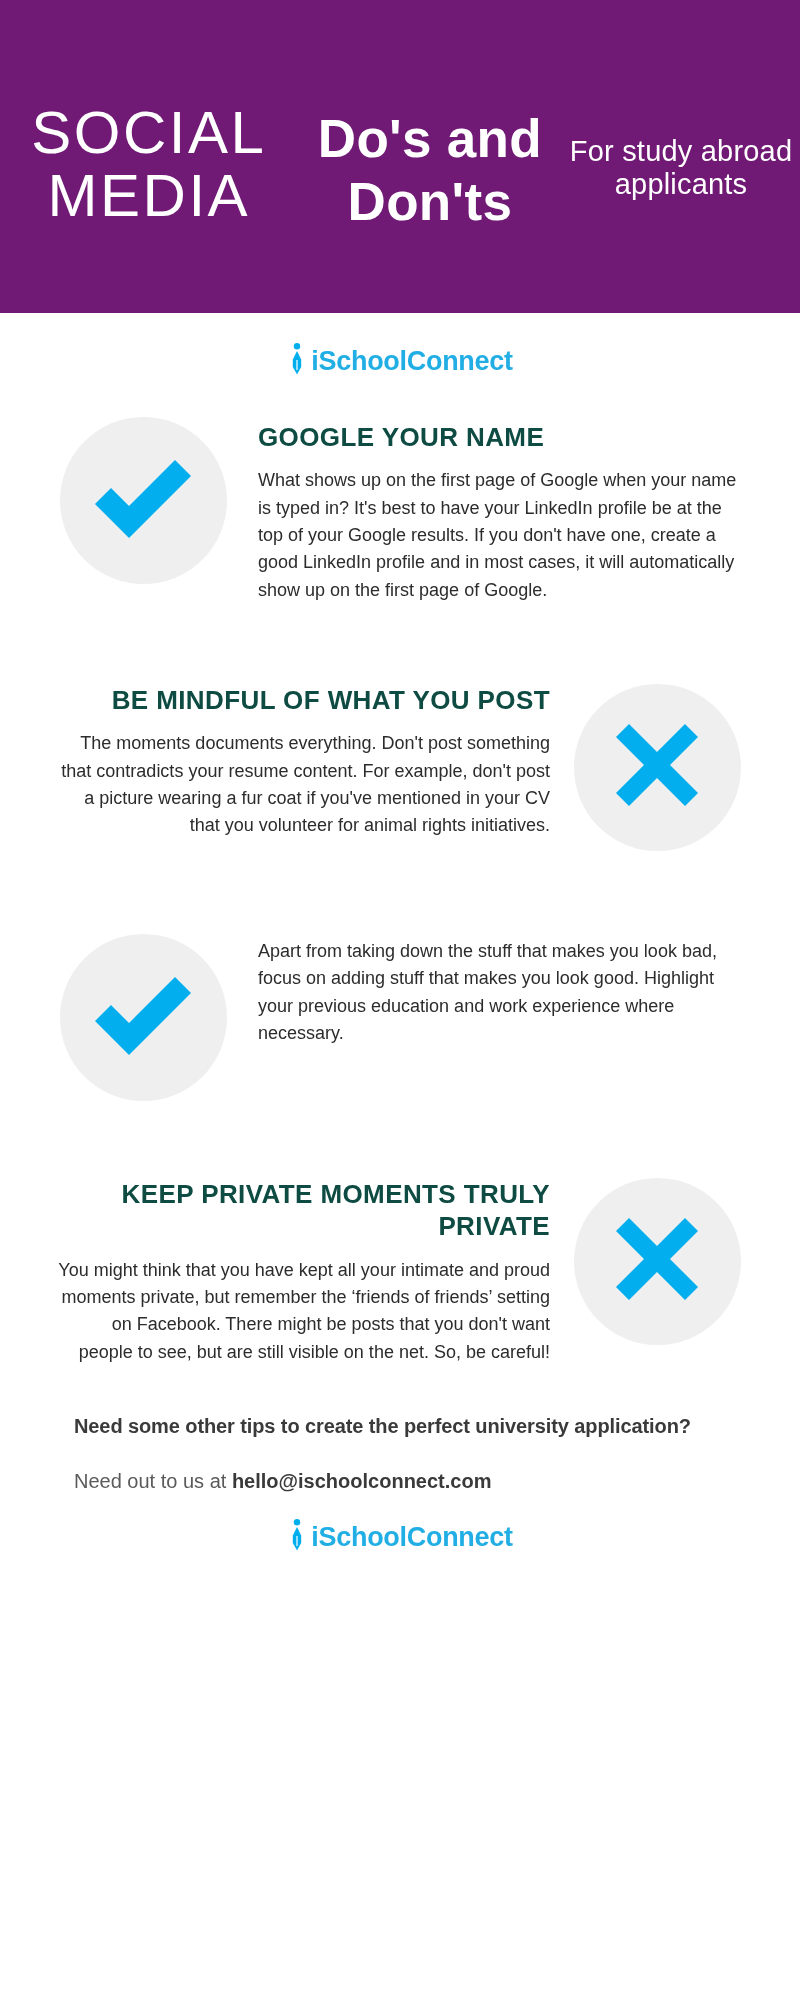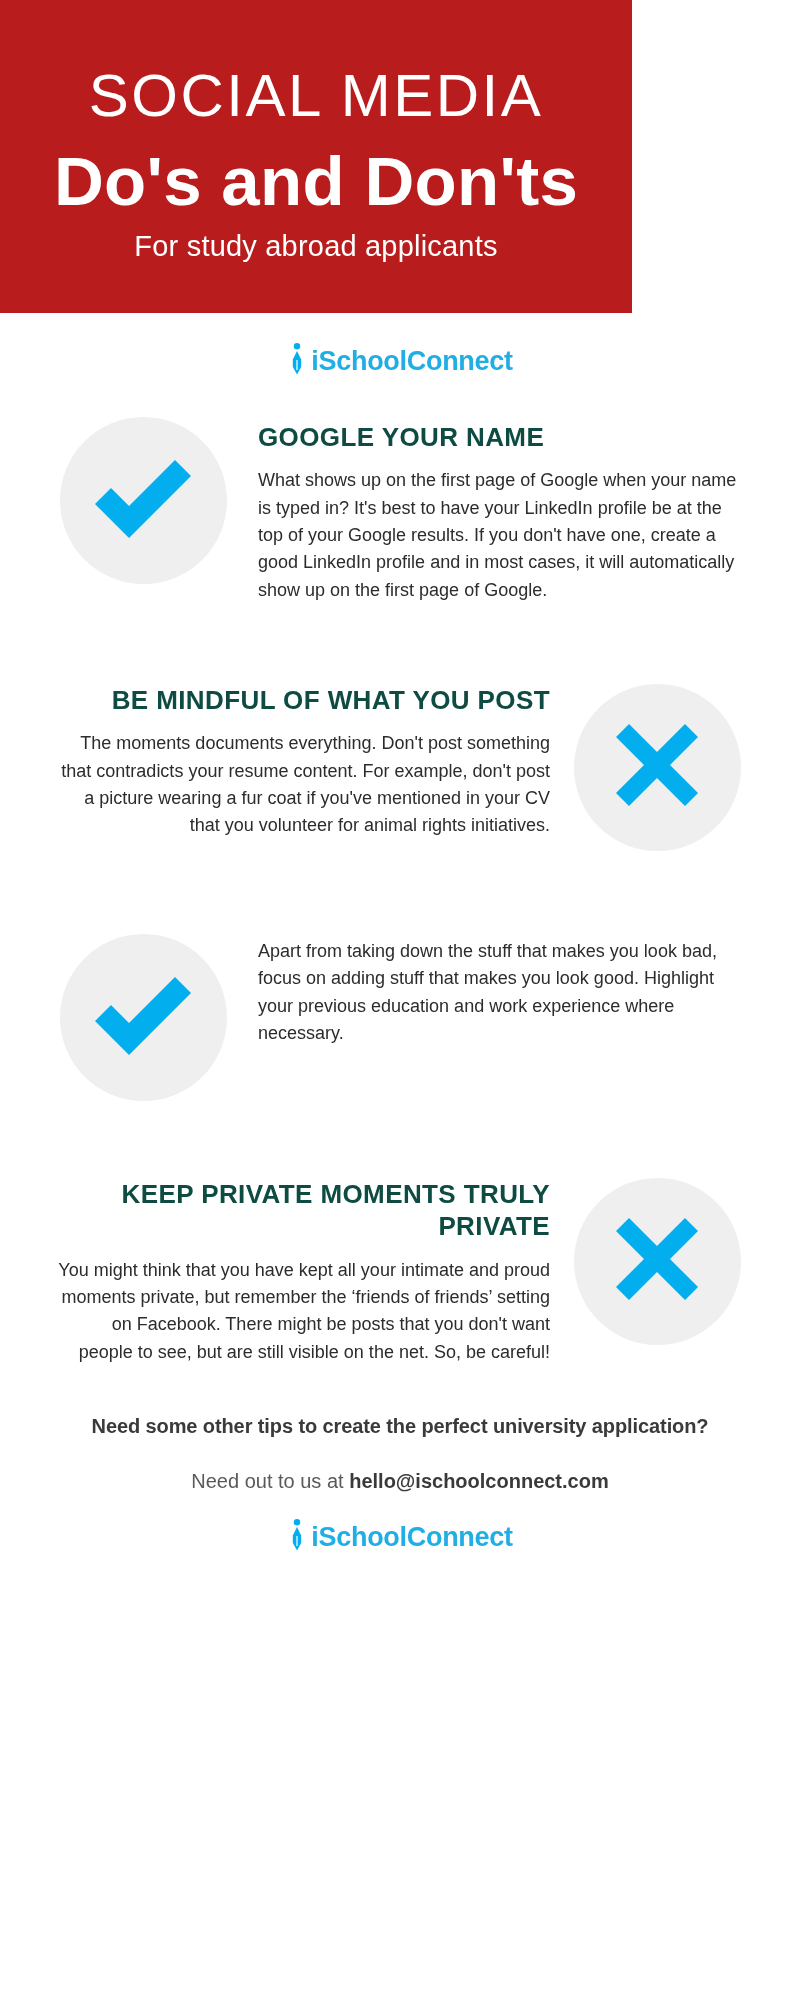--- a/index.html
+++ b/index.html
@@ -7,37 +7,37 @@
   body {
     width:800px; height:2000px;
     background:#ffffff;
     font-family:"Liberation Sans", sans-serif;
     overflow:hidden;
     position:relative;
   }
 
   
   .banner {
-    width:632px; height:313px;
-    background:#b91c1c;
-    display:flex; flex-direction:column;
+    width:800px; height:313px;
+    background:#701a75;
+    display:flex; flex-direction:row;
     align-items:center; justify-content:center;
     padding-top:14px;
   }
   .banner-title {
     color:#ffffff;
     font-size:60px;
     font-weight:300;
     letter-spacing:2.5px;
     line-height:1.05;
     text-align:center;
   }
   .banner-subtitle {
     color:#ffffff;
-    font-size:69px;
+    font-size:53px;
     font-weight:bold;
     letter-spacing:0.3px;
     line-height:1.18;
     text-align:center;
     margin-top:14px;
   }
   .banner-tagline {
     color:#ffffff;
     font-size:29px;
     font-weight:300;
@@ -108,22 +108,21 @@
   #section-1 { margin-top:36px; }
   #section-2 { margin-top:78px; }
   #section-3 { margin-top:80px; }
   #section-4 { margin-top:74px; }
 
   #section-2 .txt, #section-4 .txt { padding-top:2px; }
 
   
   .footer {
     margin-top:46px;
-    padding:0 42px;
-    text-align:center;
+    padding:0 74px;
   }
   .footer-head {
     color:#3A3A3A;
     font-size:20px;
     font-weight:bold;
     line-height:1.42;
     letter-spacing:-0.1px;
   }
   .footer-reach {
     margin-top:30px;

